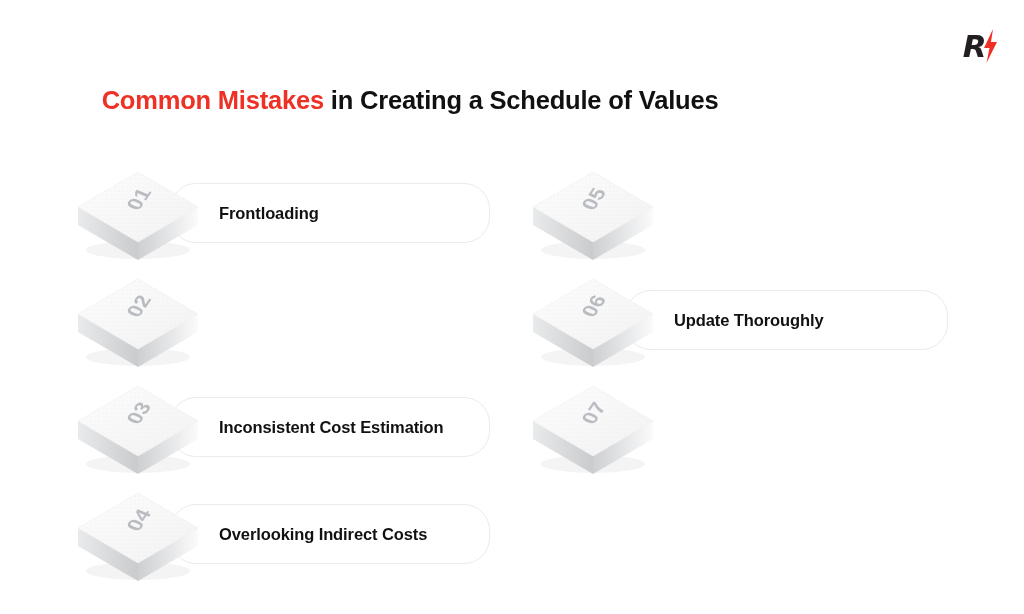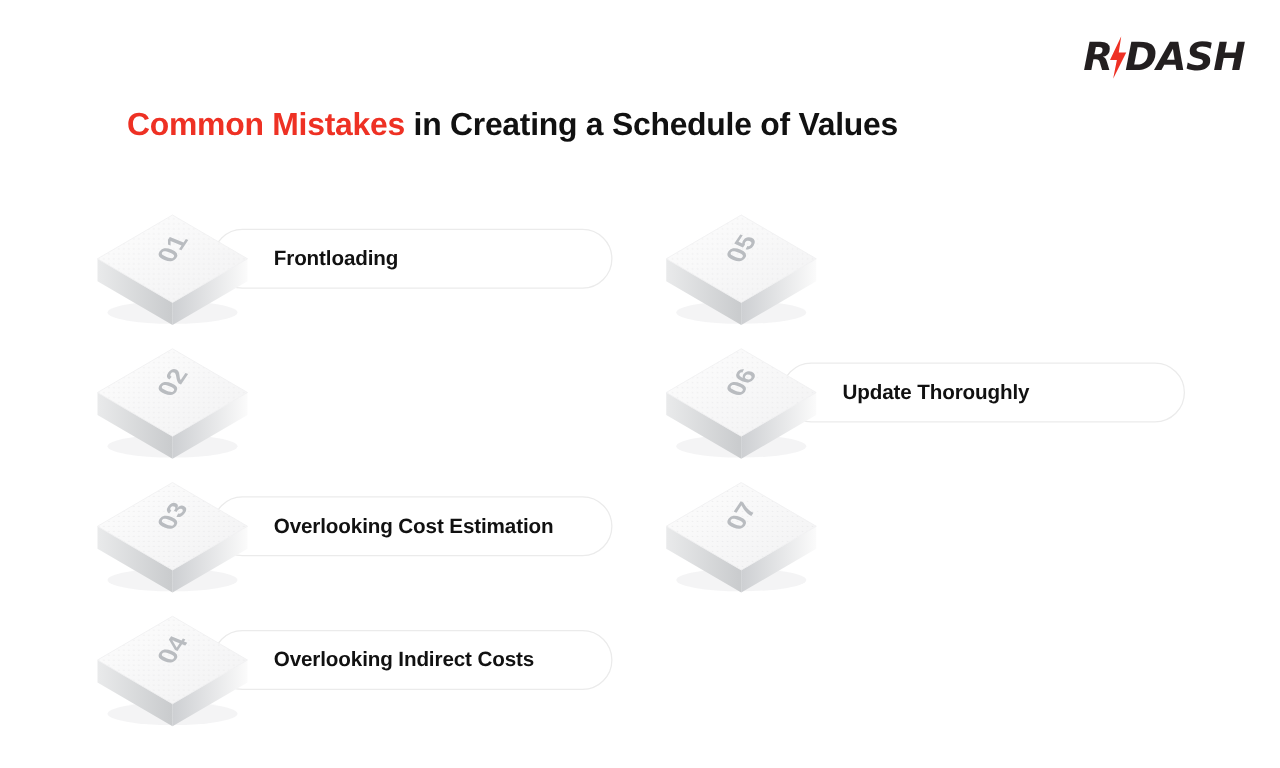--- a/index.html
+++ b/index.html
@@ -75,21 +75,21 @@
     position: relative;
     height: 107px;
   }
 
   
   .pill {
     position: absolute;
     left: 96px;
     top: 17px;
     right: 0;
-    height: 48px;
+    height: 60px;
     border: 1px solid #ebebeb;
     border-radius: 26px;
     background: #ffffff;
     box-sizing: border-box;
     display: flex;
     align-items: center;
   }
   .pill-label {
     margin-left: 48px;
     font-size: 16.5px;
@@ -135,21 +135,20 @@
 </head>
 <body>
 
 <div class="logo">
   <span class="logo-text">R</span>
   <span class="logo-bolt">
     <svg width="15" height="34" viewBox="0 0 15 34">
       <polygon points="10,0 1,19 6.5,19 3.5,34 14,13 8,13" fill="#ee3124"></polygon>
     </svg>
   </span>
-  <span class="logo-text">DASH</span>
 </div>
 
 <div class="title">
   <span class="accent">Common Mistakes</span><span> in Creating a Schedule of Values</span>
 </div>
 
 <div class="board">
 
   <div class="column left">
 
@@ -200,21 +199,21 @@
           <polygon points="64,6 124,41 64,76 4,41" fill="none" stroke="#f0f0f1" stroke-width="0.7"></polygon>
         </svg>
       </div>
       <div class="cube-num">
         <span>02</span>
       </div>
     </div>
 
     <div class="row">
       <div class="pill">
-        <span class="pill-label">Overlooking Cost Estimation</span>
+        <span class="pill-label">Inconsistent Cost Estimation</span>
       </div>
       <div class="cube">
         <svg width="130" height="96" viewBox="0 0 130 96">
           <ellipse cx="64" cy="84" rx="52" ry="9" fill="#e6e7e8" opacity="0.45"></ellipse>
           <polygon points="64,6 124,41 64,76 4,41" fill="url(#gTopA)"></polygon>
           <polygon points="64,6 124,41 64,76 4,41" fill="url(#dotsA)"></polygon>
           <polygon points="4,41 64,76 64,94 4,59" fill="url(#gLeftA)"></polygon>
           <polygon points="64,76 124,41 124,59 64,94" fill="url(#gRightA)"></polygon>
           <polygon points="64,6 124,41 64,76 4,41" fill="none" stroke="#f0f0f1" stroke-width="0.7"></polygon>
         </svg>

